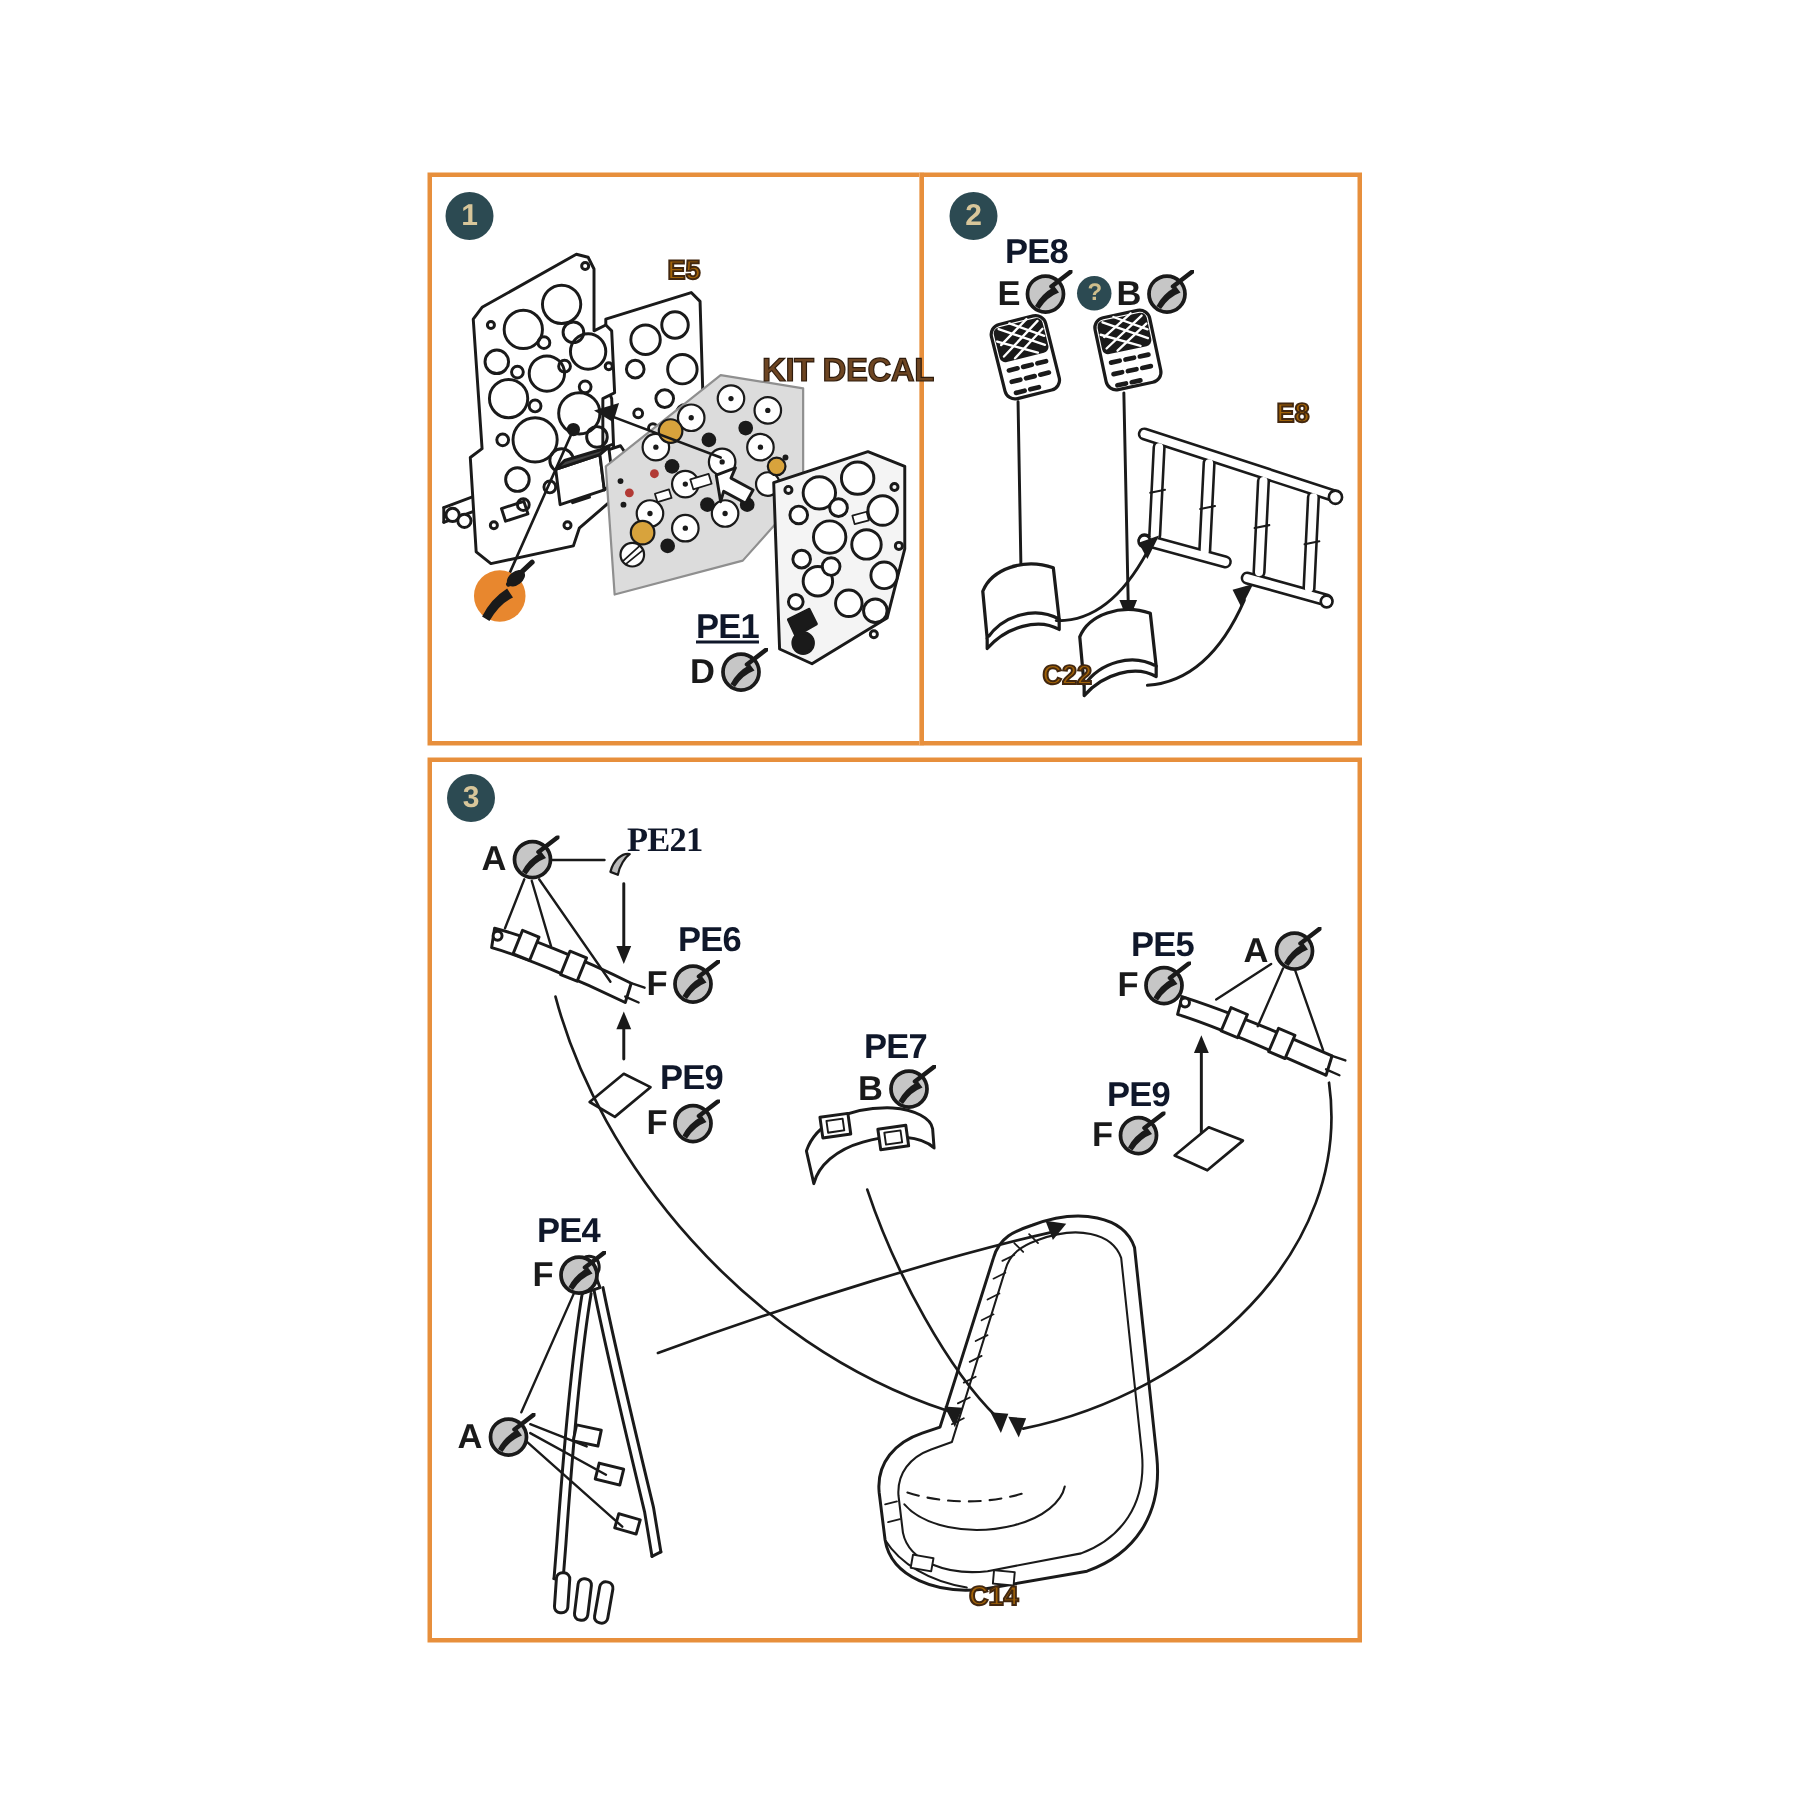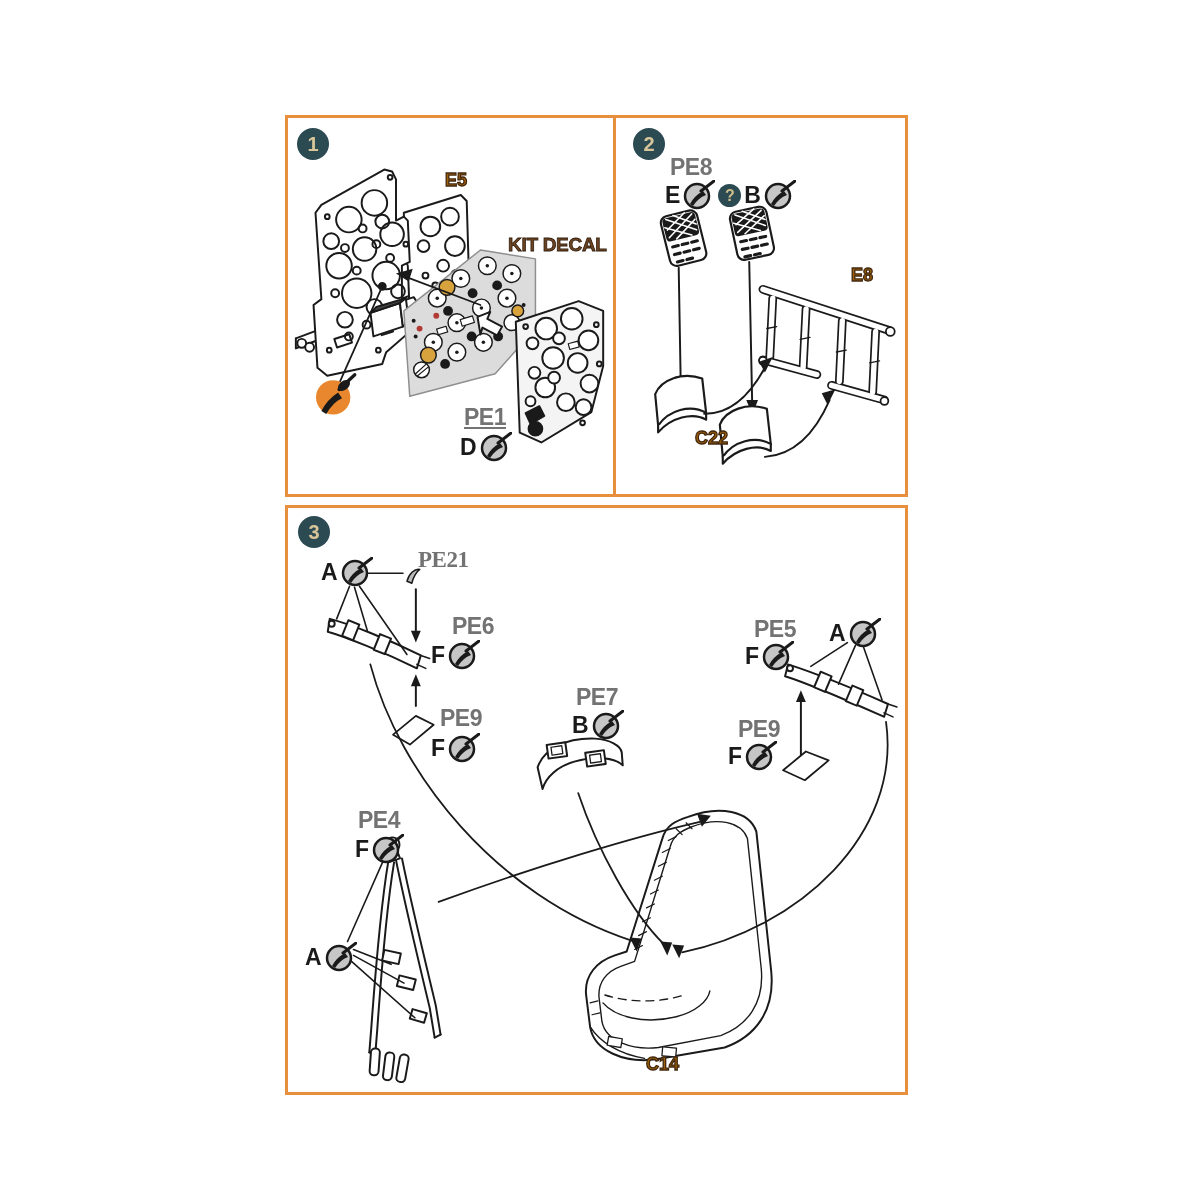--- a/index.html
+++ b/index.html
@@ -2,24 +2,24 @@
 <html><head>
 <meta charset="utf-8">
 <style>
   html,body{margin:0;padding:0;background:#ffffff;}
   body{width:1200px;height:1200px;position:relative;font-family:"Liberation Sans",sans-serif;overflow:hidden;}
   .stage{position:absolute;inset:0;background:#fff;}
   .panel{position:absolute;border:3px solid #E78F3C;background:#fff;box-sizing:border-box;}
   .art{position:absolute;left:0;top:0;width:100%;height:100%;display:block;}
   .badge{position:absolute;width:32px;height:32px;border-radius:50%;background:#2C4A52;color:#D8C69A;
          font-weight:bold;font-size:20px;line-height:32px;text-align:center;z-index:4;}
-  .lbl{position:absolute;font-weight:bold;color:#737373;letter-spacing:-0.5px;white-space:nowrap;z-index:4;}
+  .lbl{position:absolute;font-weight:bold;color:#0f172a;letter-spacing:-0.5px;white-space:nowrap;z-index:4;}
   .pe{font-size:23px;}
   .brown{font-size:18px;color:#a16207;-webkit-text-stroke:1.3px #42270F;letter-spacing:0;margin-left:29px;}
-  .kitdecal{font-size:19px;color:#6D4522;-webkit-text-stroke:0.8px #2E1B0C;letter-spacing:-0.3px;}
+  .kitdecal{font-size:22px;color:#6D4522;-webkit-text-stroke:0.8px #2E1B0C;letter-spacing:-0.3px;}
   .row{position:absolute;display:flex;align-items:center;gap:3px;z-index:4;}
   .letter{font-weight:bold;font-size:23px;color:#1A1A1A;}
   .qbadge{width:23px;height:23px;border-radius:50%;background:#2C4A52;color:#CFBE8C;
           font-weight:bold;font-size:16px;line-height:23px;text-align:center;display:inline-block;}
   .brush{display:inline-block;}
 </style>
 </head>
 <body>
 
 <div class="stage">
@@ -288,21 +288,21 @@
       </svg>
       <span class="qbadge">?</span>
       <span class="letter">B</span>
       <svg class="brush" width="32" height="30" viewBox="0 0 32 30">
         <circle cx="14" cy="16" r="12" fill="#C6C6C6" stroke="#1a1a1a" stroke-width="2.5"></circle>
         <line x1="18" y1="11" x2="31" y2="1" stroke="#1a1a1a" stroke-width="3" stroke-linecap="round"></line>
         <path d="M7,24 Q11,16 20,11 L23,15 Q15,18 10,26 Z" fill="#1a1a1a"></path>
       </svg>
     </div>
     <div class="lbl brown" style="left:206px;top:147px;">E8</div>
-    <div class="lbl brown" style="left:50px;top:310px;">C22</div>
+    <div class="lbl brown" style="left:50px;top:322px;">C22</div>
   </section>
 
   <section class="panel" style="left:285px;top:505px;width:623px;height:590px;">
     <svg class="art" viewBox="0 0 623 590">
       <g stroke="#1a1a1a" stroke-width="2" fill="none" stroke-linejoin="round" stroke-linecap="round">
 
         <g>
           <path d="M42,112 C62,117 100,132 134,149 L130,162 C97,146 58,130 40,125 Z" fill="#fff"></path>
           <rect x="57" y="115" width="12" height="17" transform="rotate(22 63 124)" fill="#fff"></rect>
           <rect x="89" y="129" width="12" height="17" transform="rotate(22 95 138)" fill="#fff"></rect>

